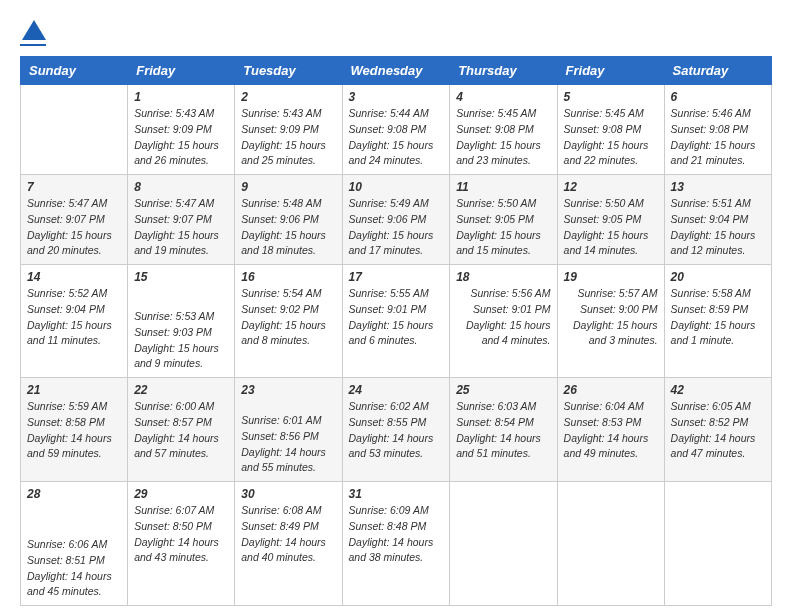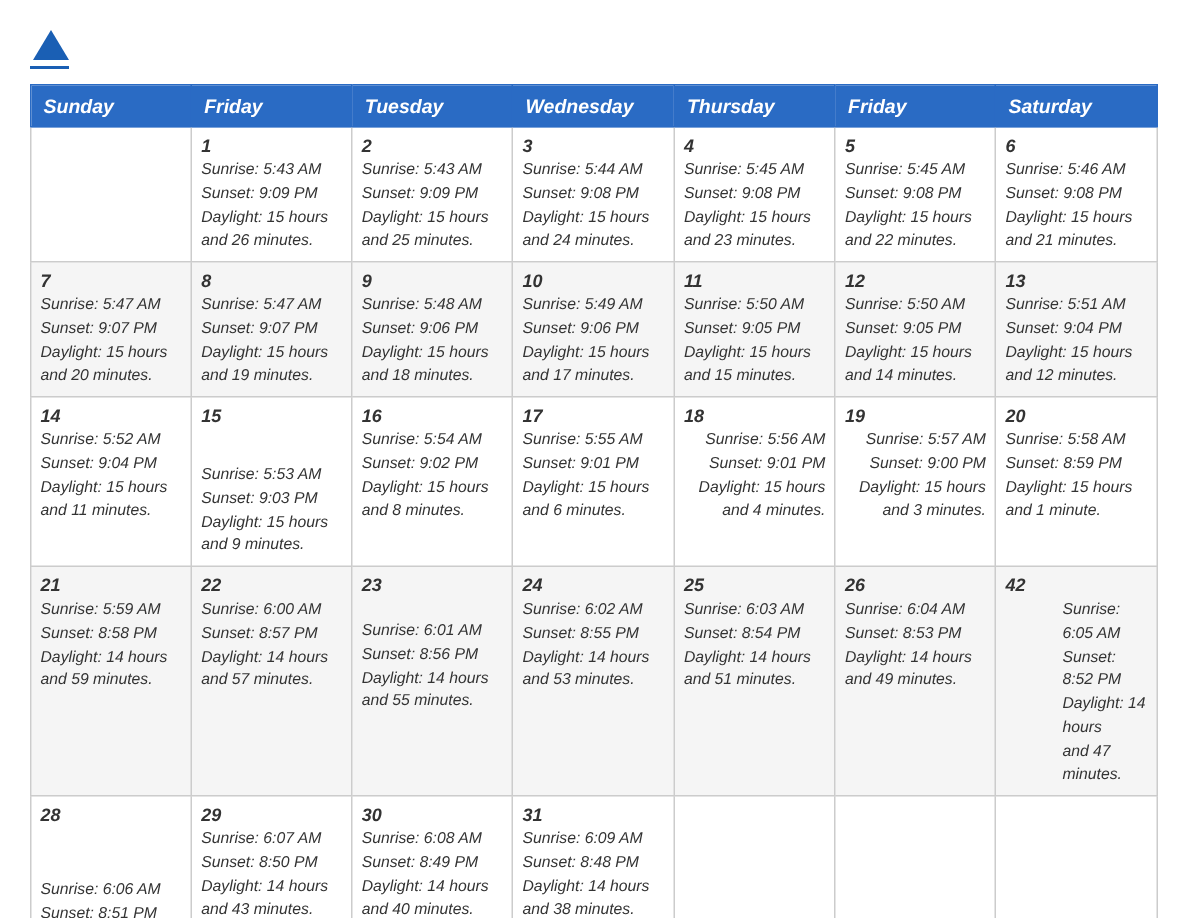--- a/index.html
+++ b/index.html
@@ -321,21 +321,21 @@
         </td>
         <td>
           <span class="day-number">26</span>
           <div class="day-info" style="white-space: pre-line;">Sunrise: 6:04 AM
 Sunset: 8:53 PM
 Daylight: 14 hours
 and 49 minutes.</div>
         </td>
         <td>
           <span class="day-number">42</span>
-          <div class="day-info" style="white-space: pre-line; margin-left: 38px;">Sunrise: 6:05 AM
+          <div class="day-info" style="white-space: pre-line;">Sunrise: 6:05 AM
 Sunset: 8:52 PM
 Daylight: 14 hours
 and 47 minutes.</div>
         </td>
       </tr>
       <tr>
         <td>
           <span class="day-number">28</span>
           <div class="day-info" style="white-space: pre-line; margin-top: 36px;">Sunrise: 6:06 AM
 Sunset: 8:51 PM

